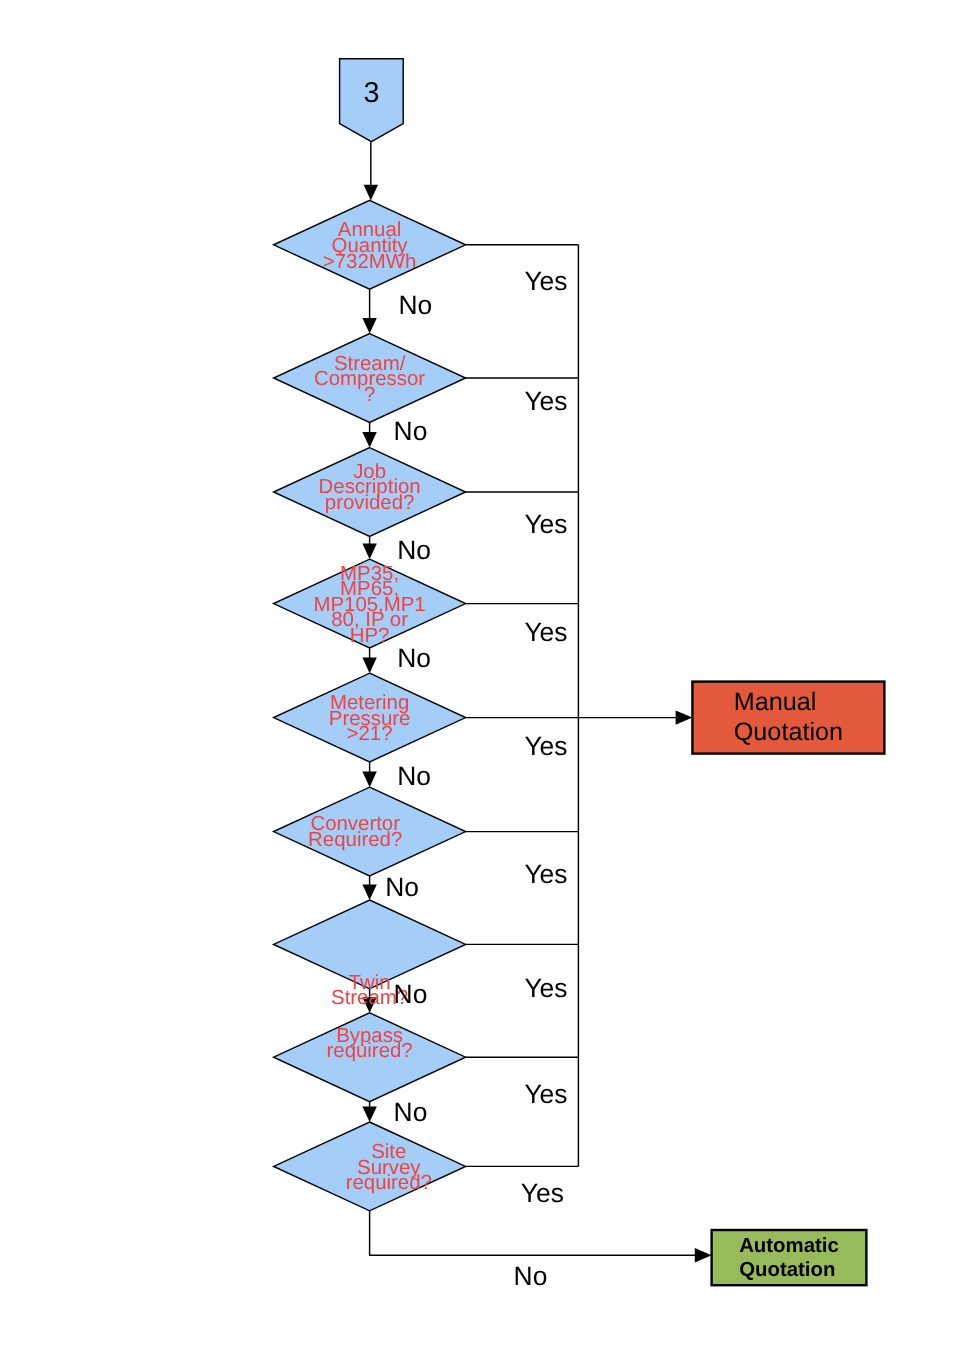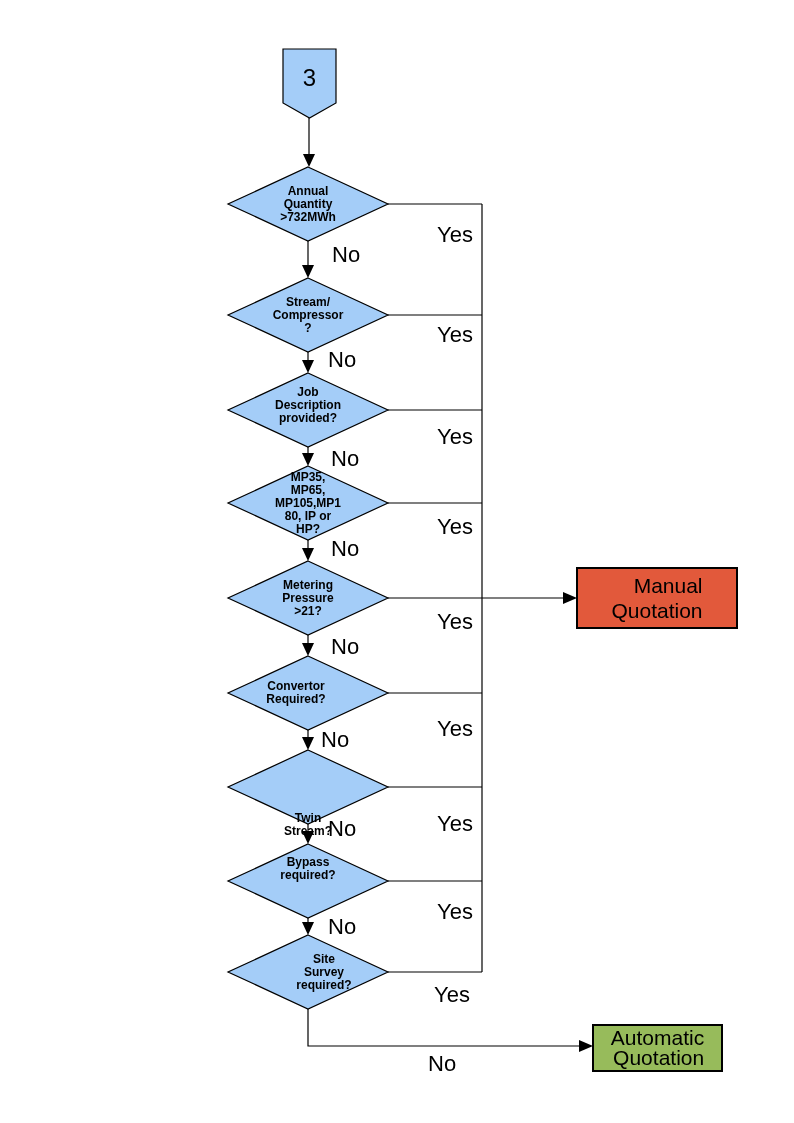--- a/index.html
+++ b/index.html
@@ -7,31 +7,31 @@
     position:relative; width:794px; height:1123px; background:#ffffff;
     font-family:"Liberation Sans", sans-serif; overflow:hidden;
   }
   .canvas { position:absolute; left:0; top:0; }
   .canvas line, .canvas polyline { stroke:#000000; stroke-width:1.2; fill:none; }
   .canvas .shape { stroke:#000000; stroke-width:1.2; }
   .canvas .outcome-shape { stroke:#000000; stroke-width:2; }
   .canvas .head { fill:#000000; stroke:none; }
   .lbl { position:absolute; color:#000000; }
   .node-text {
-    font-size:12px; line-height:13px; color:#000000;
+    font-size:17px; line-height:13px; color:#ef4444;
     display:flex; align-items:center; justify-content:center;
-    text-align:center; white-space:pre-line;font-weight:bold;
+    text-align:center; white-space:pre-line;
   }
   .branch { font-size:22px; line-height:24px; }
   .outcome-text {
     display:flex; align-items:center; justify-content:center;
-    text-align:right; white-space:pre-line; color:#000000;border-radius:11px;
+    text-align:left; white-space:pre-line; color:#000000;border-radius:11px;
   }
   .manual-text { font-size:21px; line-height:25px; }
-  .auto-text { font-size:21px; line-height:20px; }
+  .auto-text { font-size:17px; line-height:20px;font-weight:bold; }
   .connector-text { font-size:24px; display:flex; align-items:center; justify-content:center; }
 </style>
 </head>
 <body>
 
 <div class="page">
 
   <svg class="canvas" width="794" height="1123" viewBox="0 0 794 1123">
 
     <polygon class="shape" points="283,49 336,49 336,103 309.5,118 283,103" fill="#A4CDF8"></polygon>

